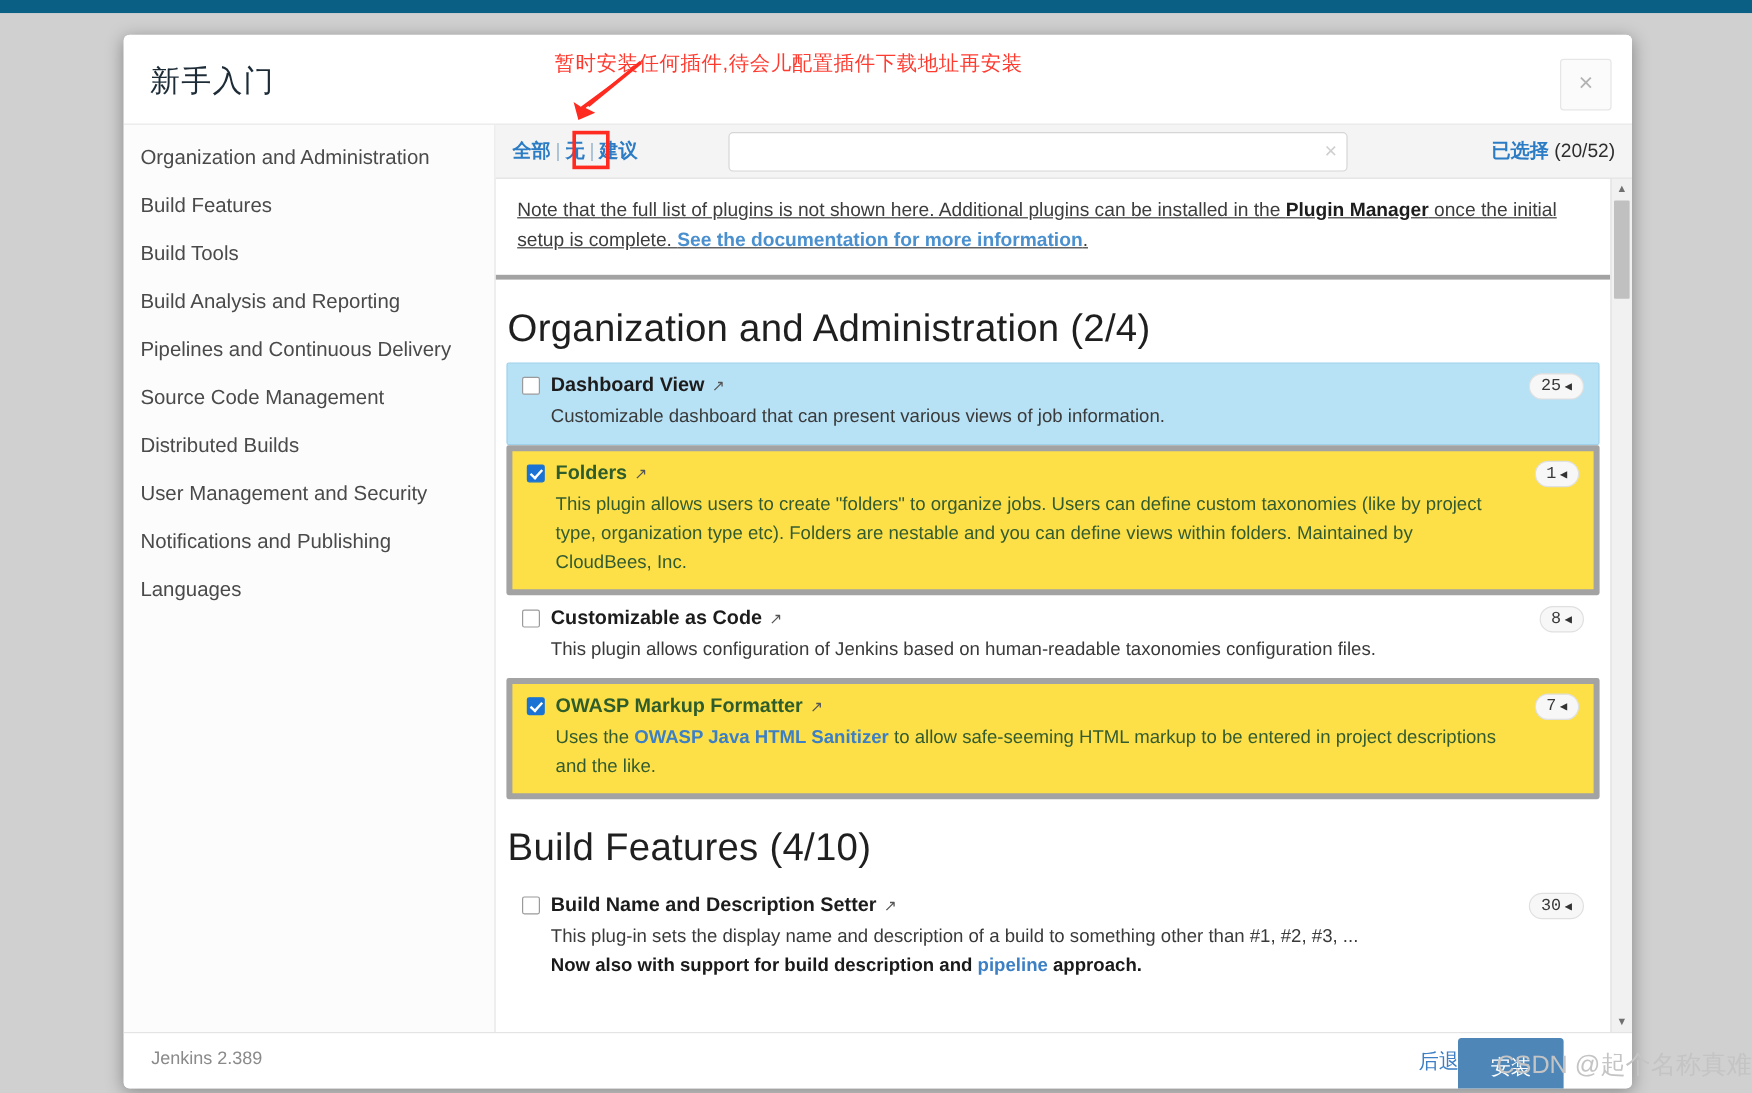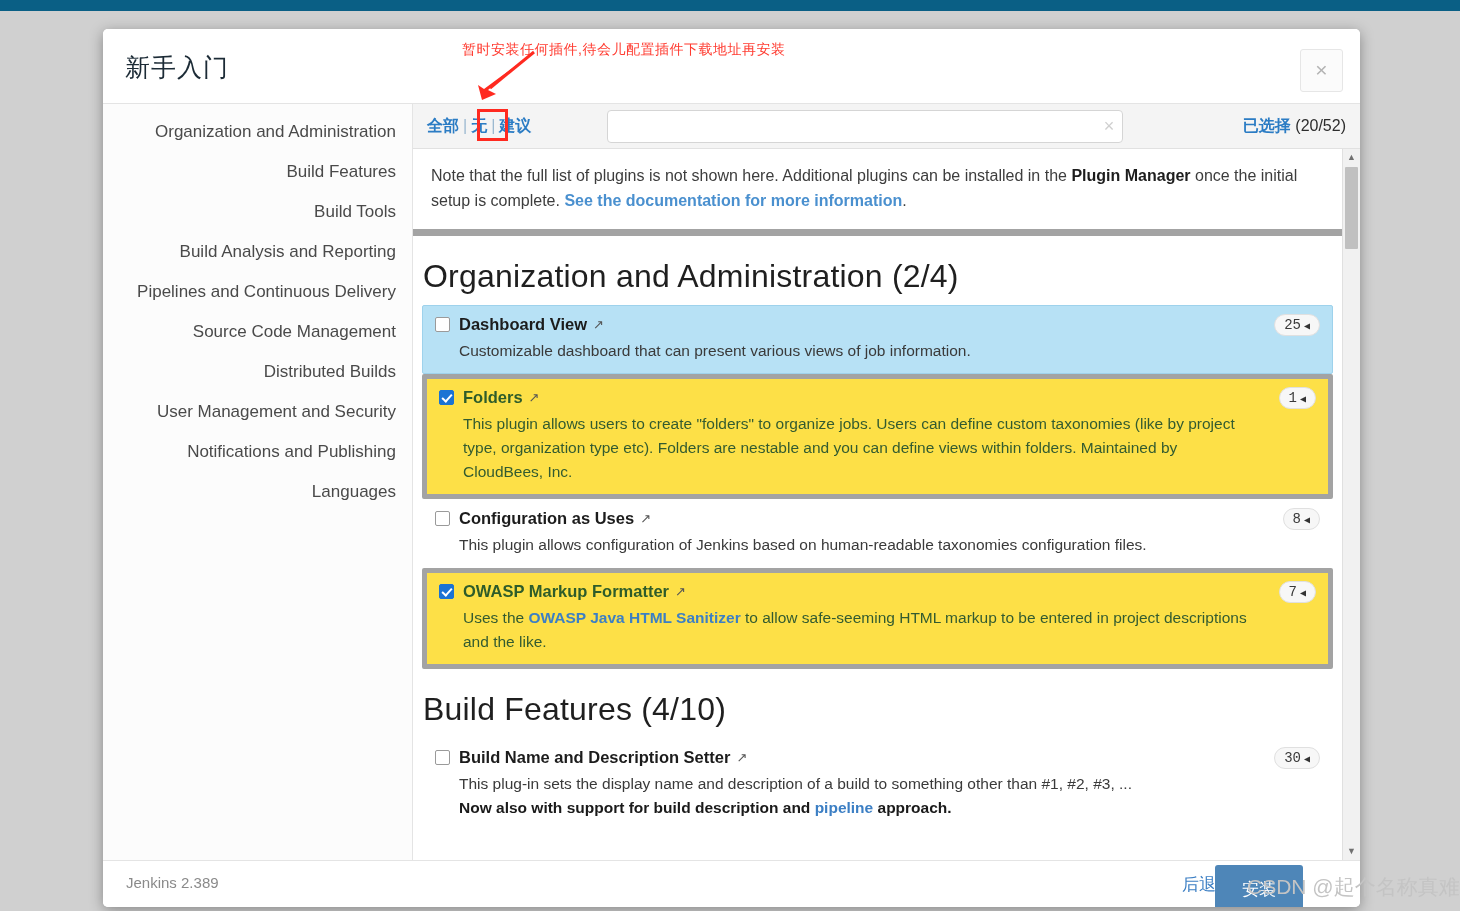--- a/index.html
+++ b/index.html
@@ -66,21 +66,21 @@
     font-size: 21px;
     line-height: 39px;
     text-align: center;
     cursor: pointer;
   }
   
   .annot-text {
     position: absolute;
     left: 462px;
     top: 41px;
-    font-size: 14px;
+    font-size: 17px;
     color: #ff3b30;
     letter-spacing: 0.5px;
     white-space: nowrap;
   }
   .annot-arrow {
     position: absolute;
     left: 466px;
     top: 50px;
     width: 70px;
     height: 52px;
@@ -102,21 +102,20 @@
     position: relative;
     height: 756px;
     display: flex;
   }
   .sidebar {
     width: 310px;
     border-right: 1px solid #e4e4e4;
     background: #fcfcfc;
     padding-top: 8px;
     box-sizing: border-box;
-    text-align: right;
   }
   .side-item {
     padding: 10px 16px 10px 14px;
     font-size: 17px;
     color: #4a4a4a;
     cursor: pointer;
   }
 
   .content {
     flex: 1;
@@ -190,21 +189,22 @@
   .plugin-area {
     flex: 1;
     min-width: 0;
     overflow: hidden;
   }
   .note {
     padding: 14px 30px 16px 18px;
     font-size: 16px;
     line-height: 25px;
     color: #3d3d3d;
-    border-bottom: 7px solid #a3a3a3;
+    border-bottom: 4px solid #a3a3a3;
+    text-decoration: underline;
   }
   .note b { color: #1d1d1d; }
   .note a { color: #4a90cf; text-decoration: none; font-weight: bold; }
 
   .cat-title {
     font-size: 32px;
     color: #1f1f1f;
     font-weight: normal;
     margin: 22px 0 10px 10px;
     letter-spacing: 0.2px;
@@ -446,21 +446,21 @@
                 <span class="p-name">Folders</span>
                 <span class="ext">↗</span>
               </div>
               <div class="p-desc">This plugin allows users to create "folders" to organize jobs. Users can define custom taxonomies (like by project type, organization type etc). Folders are nestable and you can define views within folders. Maintained by CloudBees, Inc.</div>
               <div class="badge"><span>1</span><span class="tri">◀</span></div>
             </div>
 
             <div class="plugin plain">
               <div class="p-head">
                 <span class="cb"></span>
-                <span class="p-name">Configuration as Uses</span>
+                <span class="p-name">Customizable as Code</span>
                 <span class="ext">↗</span>
               </div>
               <div class="p-desc">This plugin allows configuration of Jenkins based on human-readable taxonomies configuration files.</div>
               <div class="badge"><span>8</span><span class="tri">◀</span></div>
             </div>
 
             <div class="plugin sel">
               <div class="p-head">
                 <span class="cb on"></span>
                 <span class="p-name">OWASP Markup Formatter</span>

